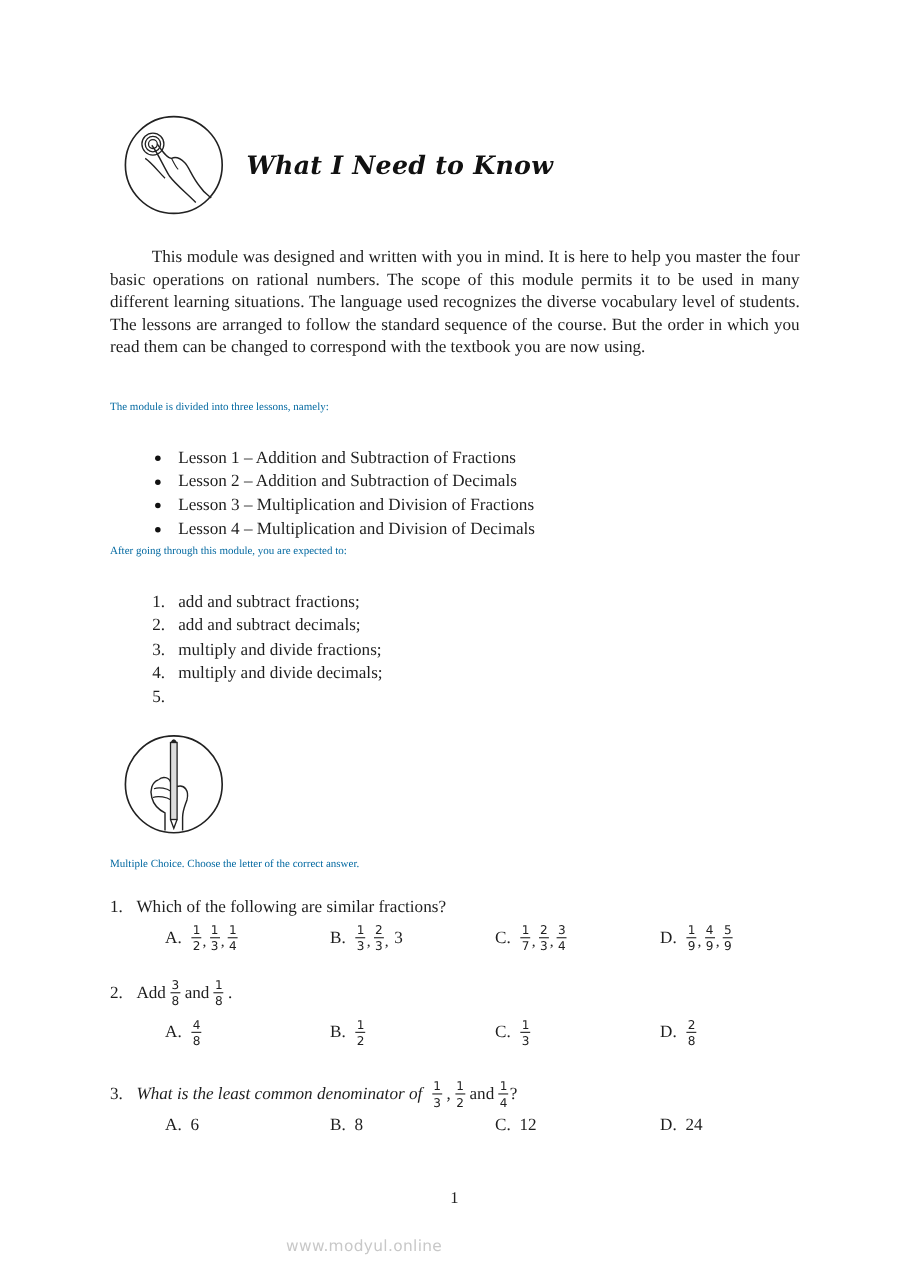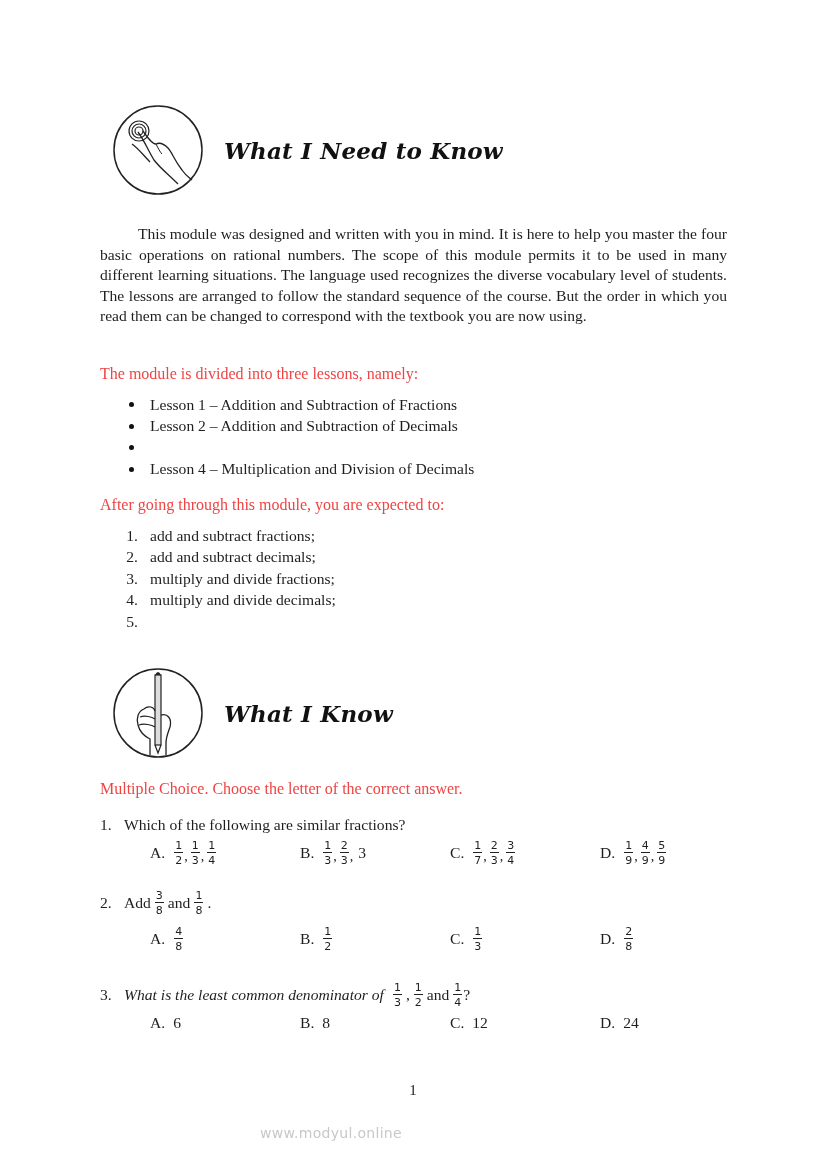--- a/index.html
+++ b/index.html
@@ -16,23 +16,23 @@
   }
   .para {
     position: absolute; left: 100px; width: 627px;
     font-family: "Liberation Serif", "DejaVu Serif", serif;
     font-size: 15.6px; line-height: 20.6px; text-align: justify; color: #1e1e1e;
   }
   .para .indent { display: inline-block; width: 38px; }
   .line {
     position: absolute; left: 100px;
     font-family: "Liberation Serif", "DejaVu Serif", serif;
-    font-size: 16px; color: #ef4444; white-space: nowrap;
-  }
-  .list { position: absolute; left: 100px; margin: 0; padding: 0; list-style: none;
+    font-size: 10px; color: #0369a1; white-space: nowrap;
+  }
+  .list { position: absolute; left: 100px; margin: 12px; padding: 0; list-style: none;
     font-family: "Liberation Serif", "DejaVu Serif", serif; font-size: 15.6px; color:#1e1e1e; }
   .list li { height: 21.5px; display: flex; align-items: center; white-space: nowrap; }
   .list .bullet { display: inline-block; width: 5px; height: 5px; border-radius: 50%; background: #111; margin-left: 29px; margin-right: 16px; }
   .list .num { display: inline-block; width: 38px; text-align: right; margin-right: 12px; }
   .q { position: absolute; left: 100px; font-family: "Liberation Serif", "DejaVu Serif", serif; font-size: 15.6px; color:#1e1e1e; white-space: nowrap; }
   .q .qnum { display: inline-block; width: 24px; }
   .frac { display: inline-flex; flex-direction: column; align-items: center; vertical-align: middle;
     font-family: "DejaVu Sans", sans-serif; font-size: 11px; line-height: 11px; margin: 0 1px; }
   .frac .n { padding: 0 1px 1px; }
   .frac .d { border-top: 1px solid #222; padding: 2px 1px 0; }
@@ -70,20 +70,21 @@
   <li>
       <span class="bullet"></span>
       <span>Lesson 1 – Addition and Subtraction of Fractions</span>
     </li>
   <li>
       <span class="bullet"></span>
       <span>Lesson 2 – Addition and Subtraction of Decimals</span>
     </li>
   <li>
       <span class="bullet"></span>
+      <span>Lesson 3 – Multiplication and Division of Fractions</span>
     </li>
   <li>
       <span class="bullet"></span>
       <span>Lesson 4 – Multiplication and Division of Decimals</span>
     </li>
 </ul>
 
 <div class="line" style="top:496px;">After going through this module, you are expected to:</div>
 
 <ul class="list" style="top:525px;">
@@ -113,21 +114,20 @@
     <circle cx="46" cy="46" r="44" fill="none" stroke="#222" stroke-width="1.5"></circle>
     <rect x="43" y="8" width="6" height="70" fill="#ddd" stroke="#222" stroke-width="1.2"></rect>
     <path d="M43 8 Q 46 2, 49 8 Z" fill="#222"></path>
     <path d="M43 78 L46 86 L49 78" fill="none" stroke="#222" stroke-width="1.2"></path>
     <path d="M32 42 C 26 44, 24 52, 26 58 C 28 66, 34 70, 38 72 L 38 88" fill="none" stroke="#222" stroke-width="1.3"></path>
     <path d="M32 42 C 36 38, 42 40, 43 44" fill="none" stroke="#222" stroke-width="1.2"></path>
     <path d="M28 50 C 33 48, 40 50, 43 52" fill="none" stroke="#222" stroke-width="1.1"></path>
     <path d="M27 58 C 32 56, 40 58, 43 60" fill="none" stroke="#222" stroke-width="1.1"></path>
     <path d="M49 48 C 56 46, 60 52, 58 60 C 56 66, 54 70, 54 76 L 54 88" fill="none" stroke="#222" stroke-width="1.3"></path>
   </svg>
-  <div class="section-title">What I Know</div>
 </div>
 
 <div class="line" style="top:780px;">Multiple Choice. Choose the letter of the correct answer.</div>
 
 <div class="q" style="top:816px;">
   <span class="qnum">1.</span><span>Which of the following are similar fractions?</span>
 </div>
 <div class="opts" style="top:835px;">
   <div class="opt" style="left:0;">
     <span class="lbl">A.</span>

